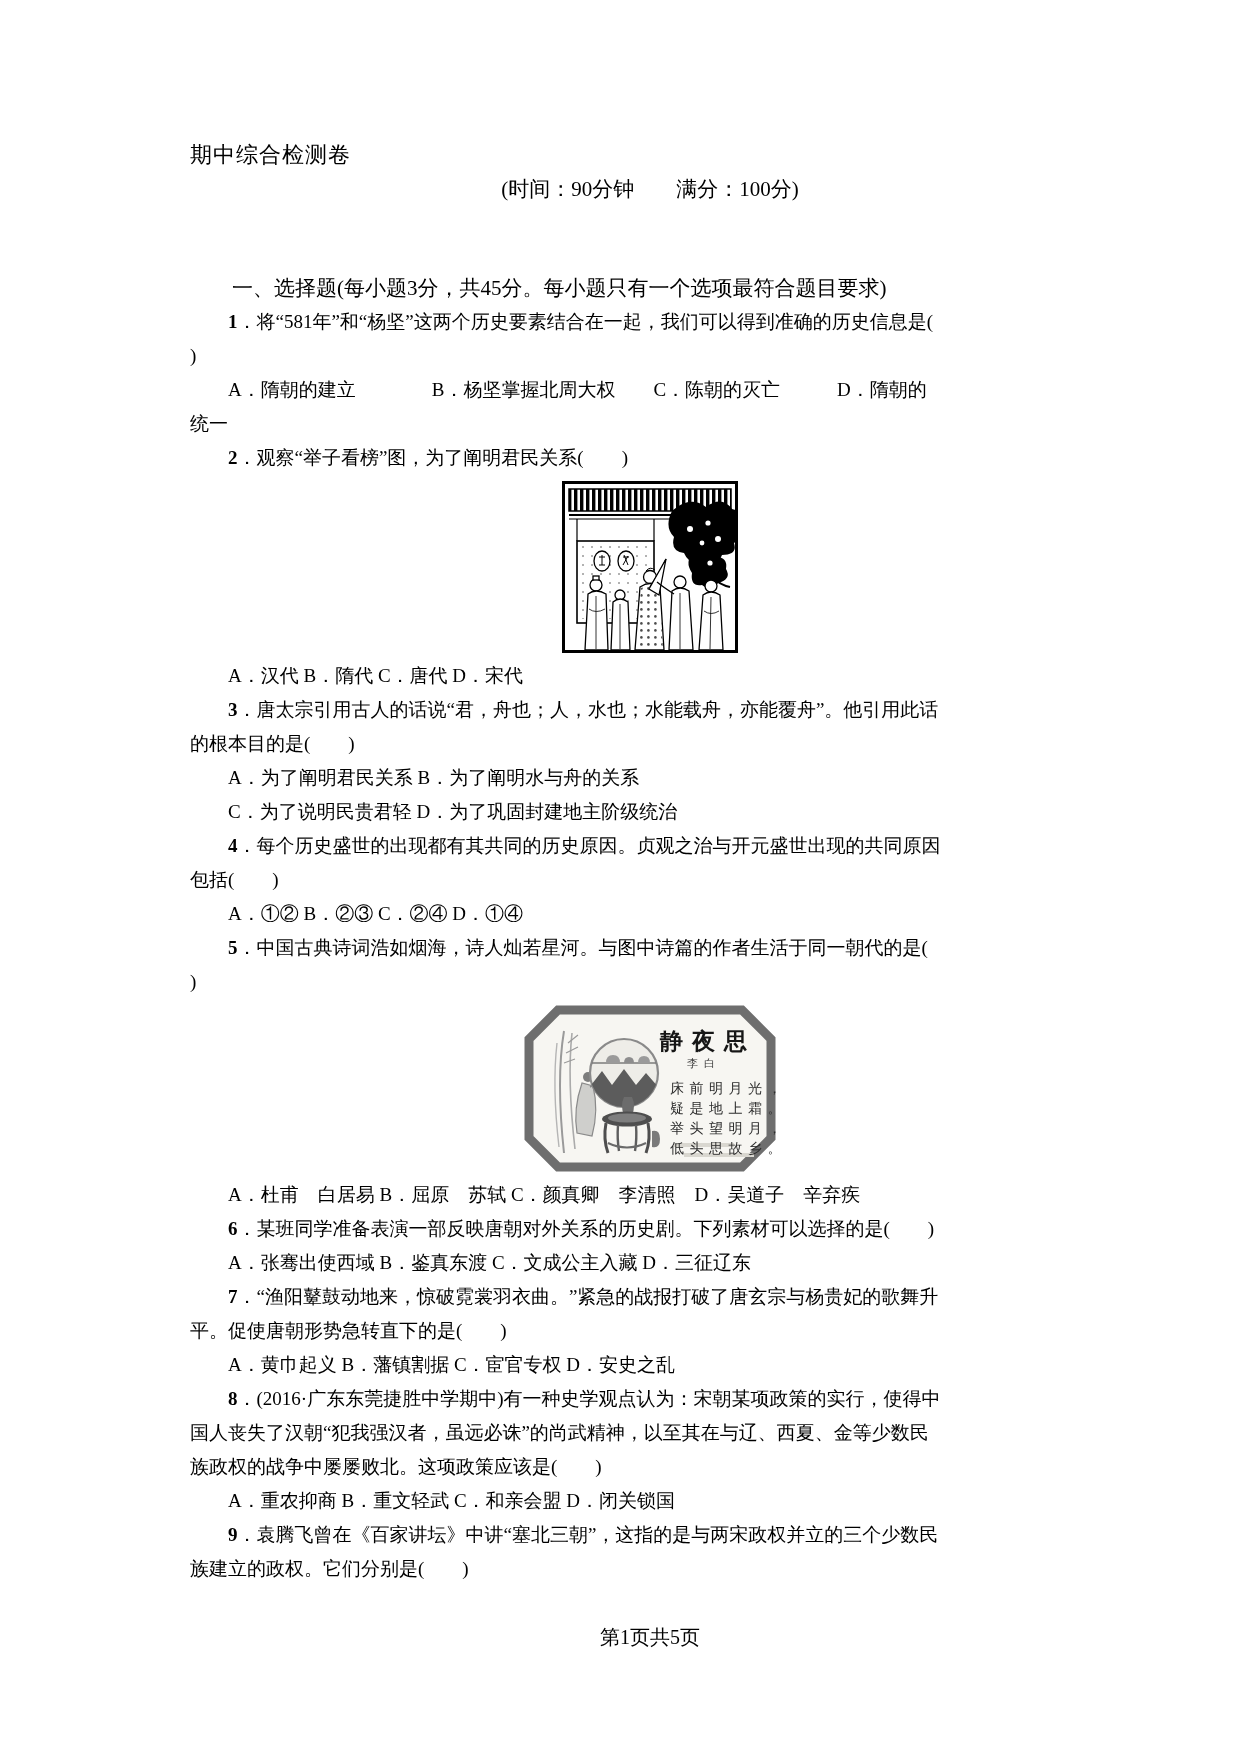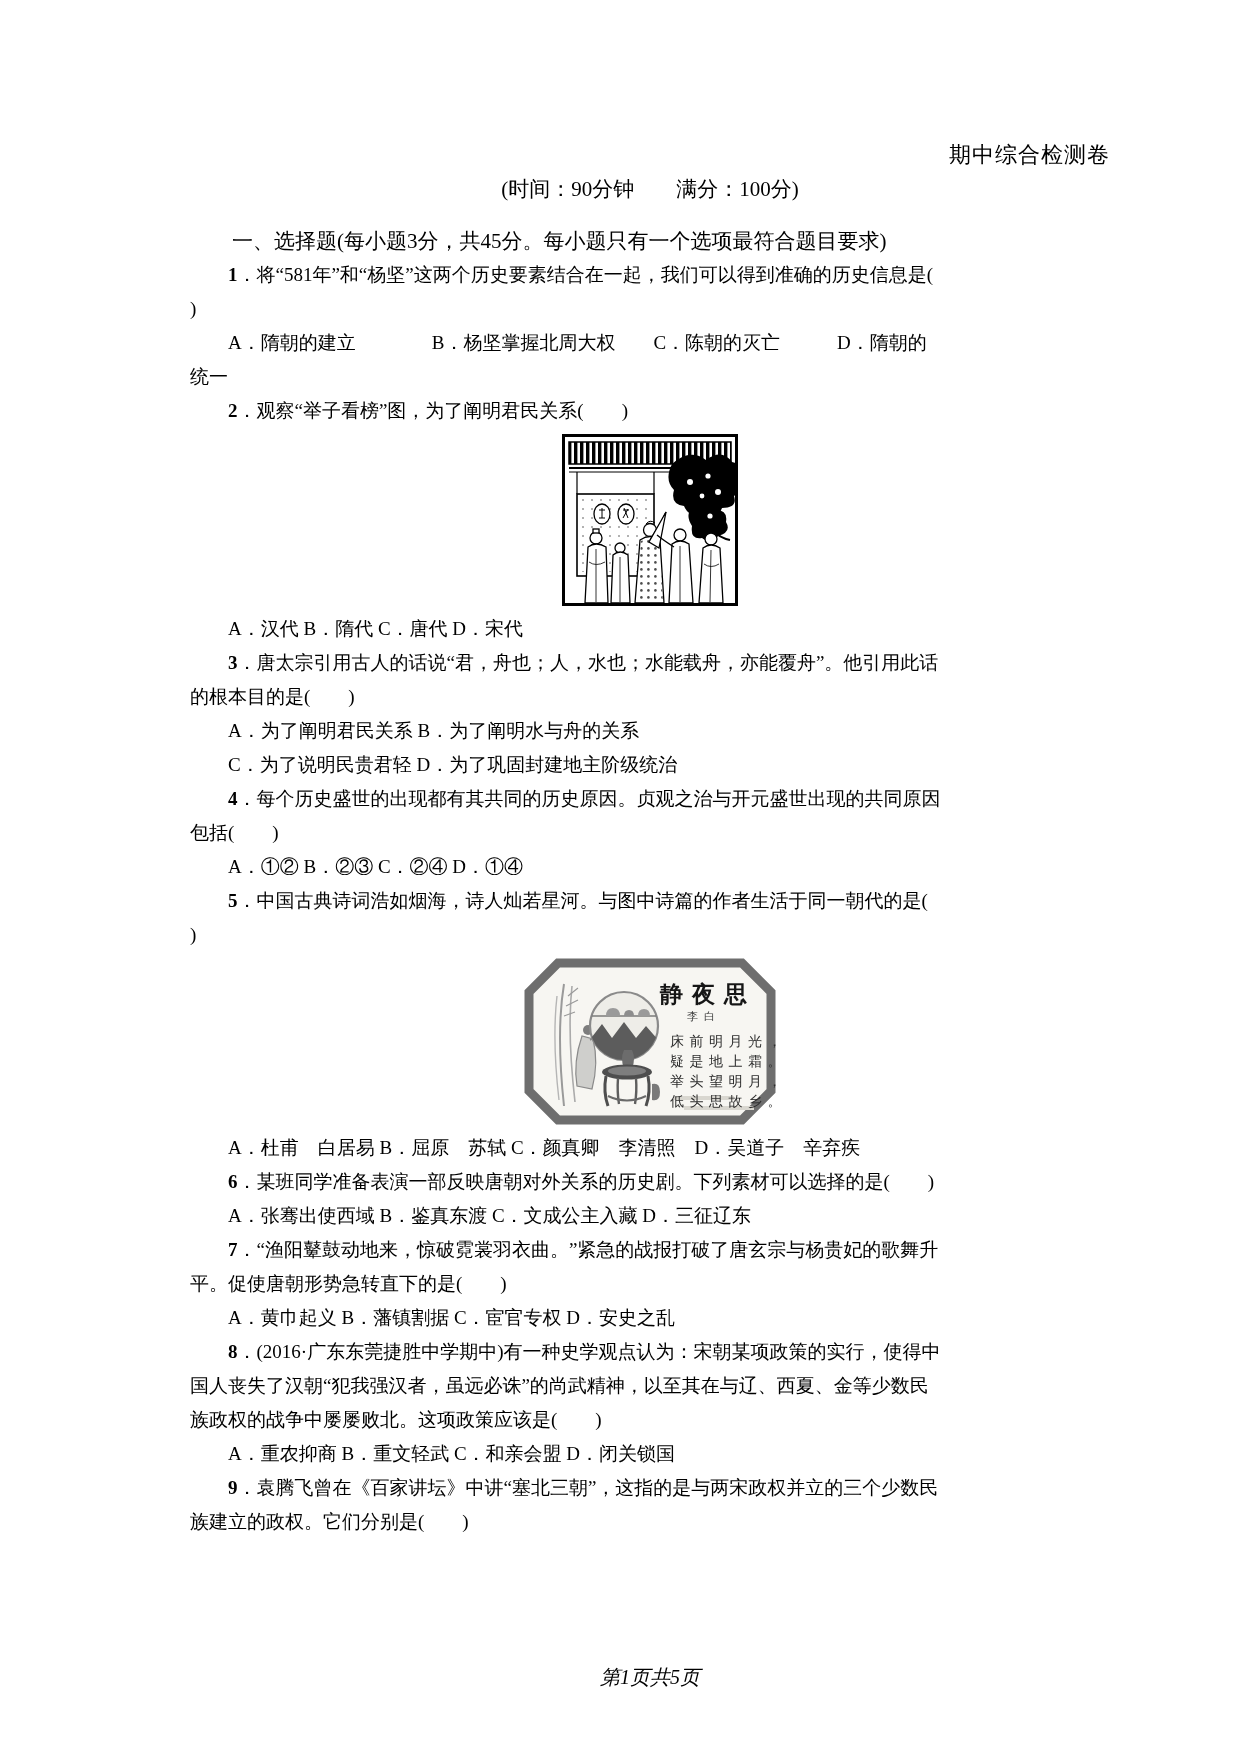--- a/index.html
+++ b/index.html
@@ -4,41 +4,41 @@
 <style>
   html,body{margin:0;padding:0;}
   body{
     width:1240px;height:1754px;background:#ffffff;position:relative;overflow:hidden;
     font-family:"Liberation Serif","DejaVu Serif",serif;color:#000;
   }
   .content{
     margin-left:190px;width:920px;padding-top:142px;
   }
   .doc-title{
-    text-align:right;font-size:22px;line-height:26px;letter-spacing:1px;
+    text-align:left;font-size:22px;line-height:26px;letter-spacing:1px;
   }
   .doc-subtitle{
     text-align:center;font-size:21px;line-height:26px;margin-top:8px;
   }
   .section-heading{
-    margin:22px 0 0 0;font-size:21px;line-height:34px;text-indent:2em;
+    margin:69px 0 0 0;font-size:21px;line-height:34px;text-indent:2em;
   }
   .para{
     margin:0;font-size:19px;line-height:34px;text-indent:2em;
   }
   .pre{white-space:pre-wrap;}
   .qnum{font-weight:bold;}
   .fig-wrap{
     margin:6px auto;display:flex;justify-content:center;
   }
   .fig1{width:176px;height:172px;}
   .fig2{width:252px;height:167px;}
   .page-footer{
-    position:absolute;top:1664px;left:190px;width:920px;
-    text-align:center;font-size:20px;line-height:26px;font-style:italic;
+    position:absolute;top:1624px;left:190px;width:920px;
+    text-align:center;font-size:20px;line-height:26px;
   }
 </style>
 </head>
 <body>
 
 <div class="content">
 
   <div class="doc-title">期中综合检测卷</div>
   <div class="doc-subtitle">(时间：90分钟　　满分：100分)</div>
 

